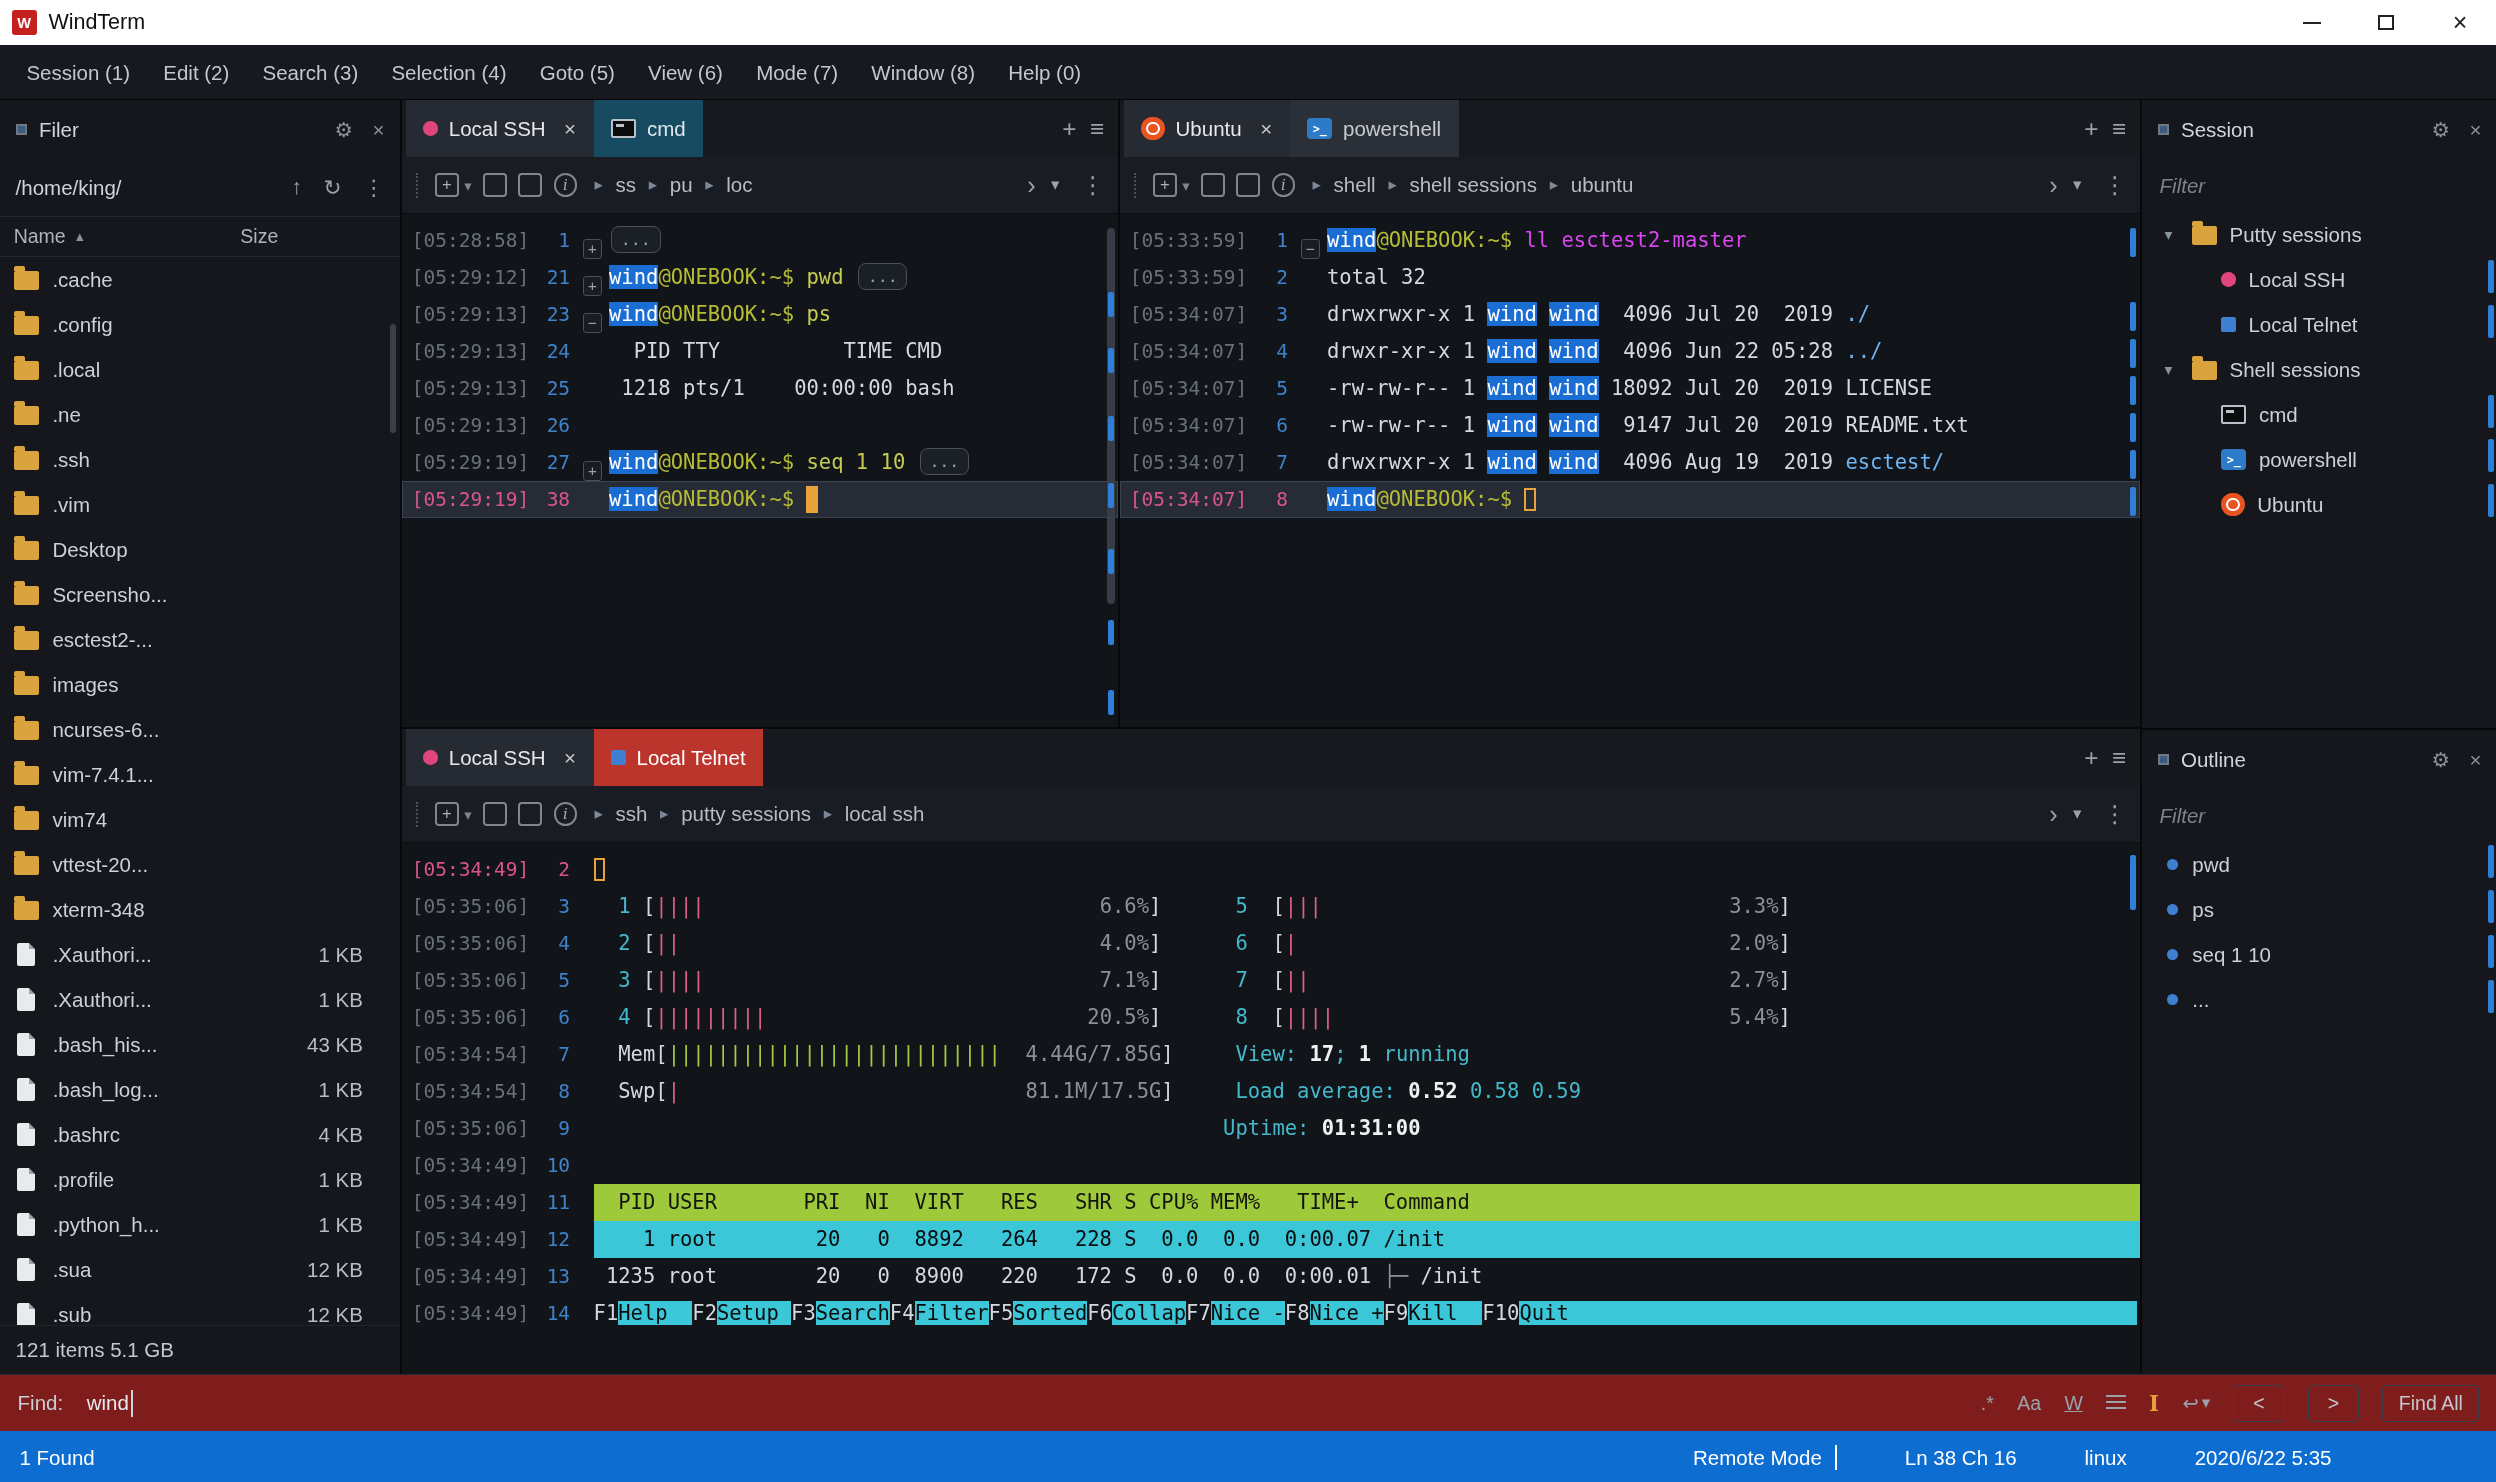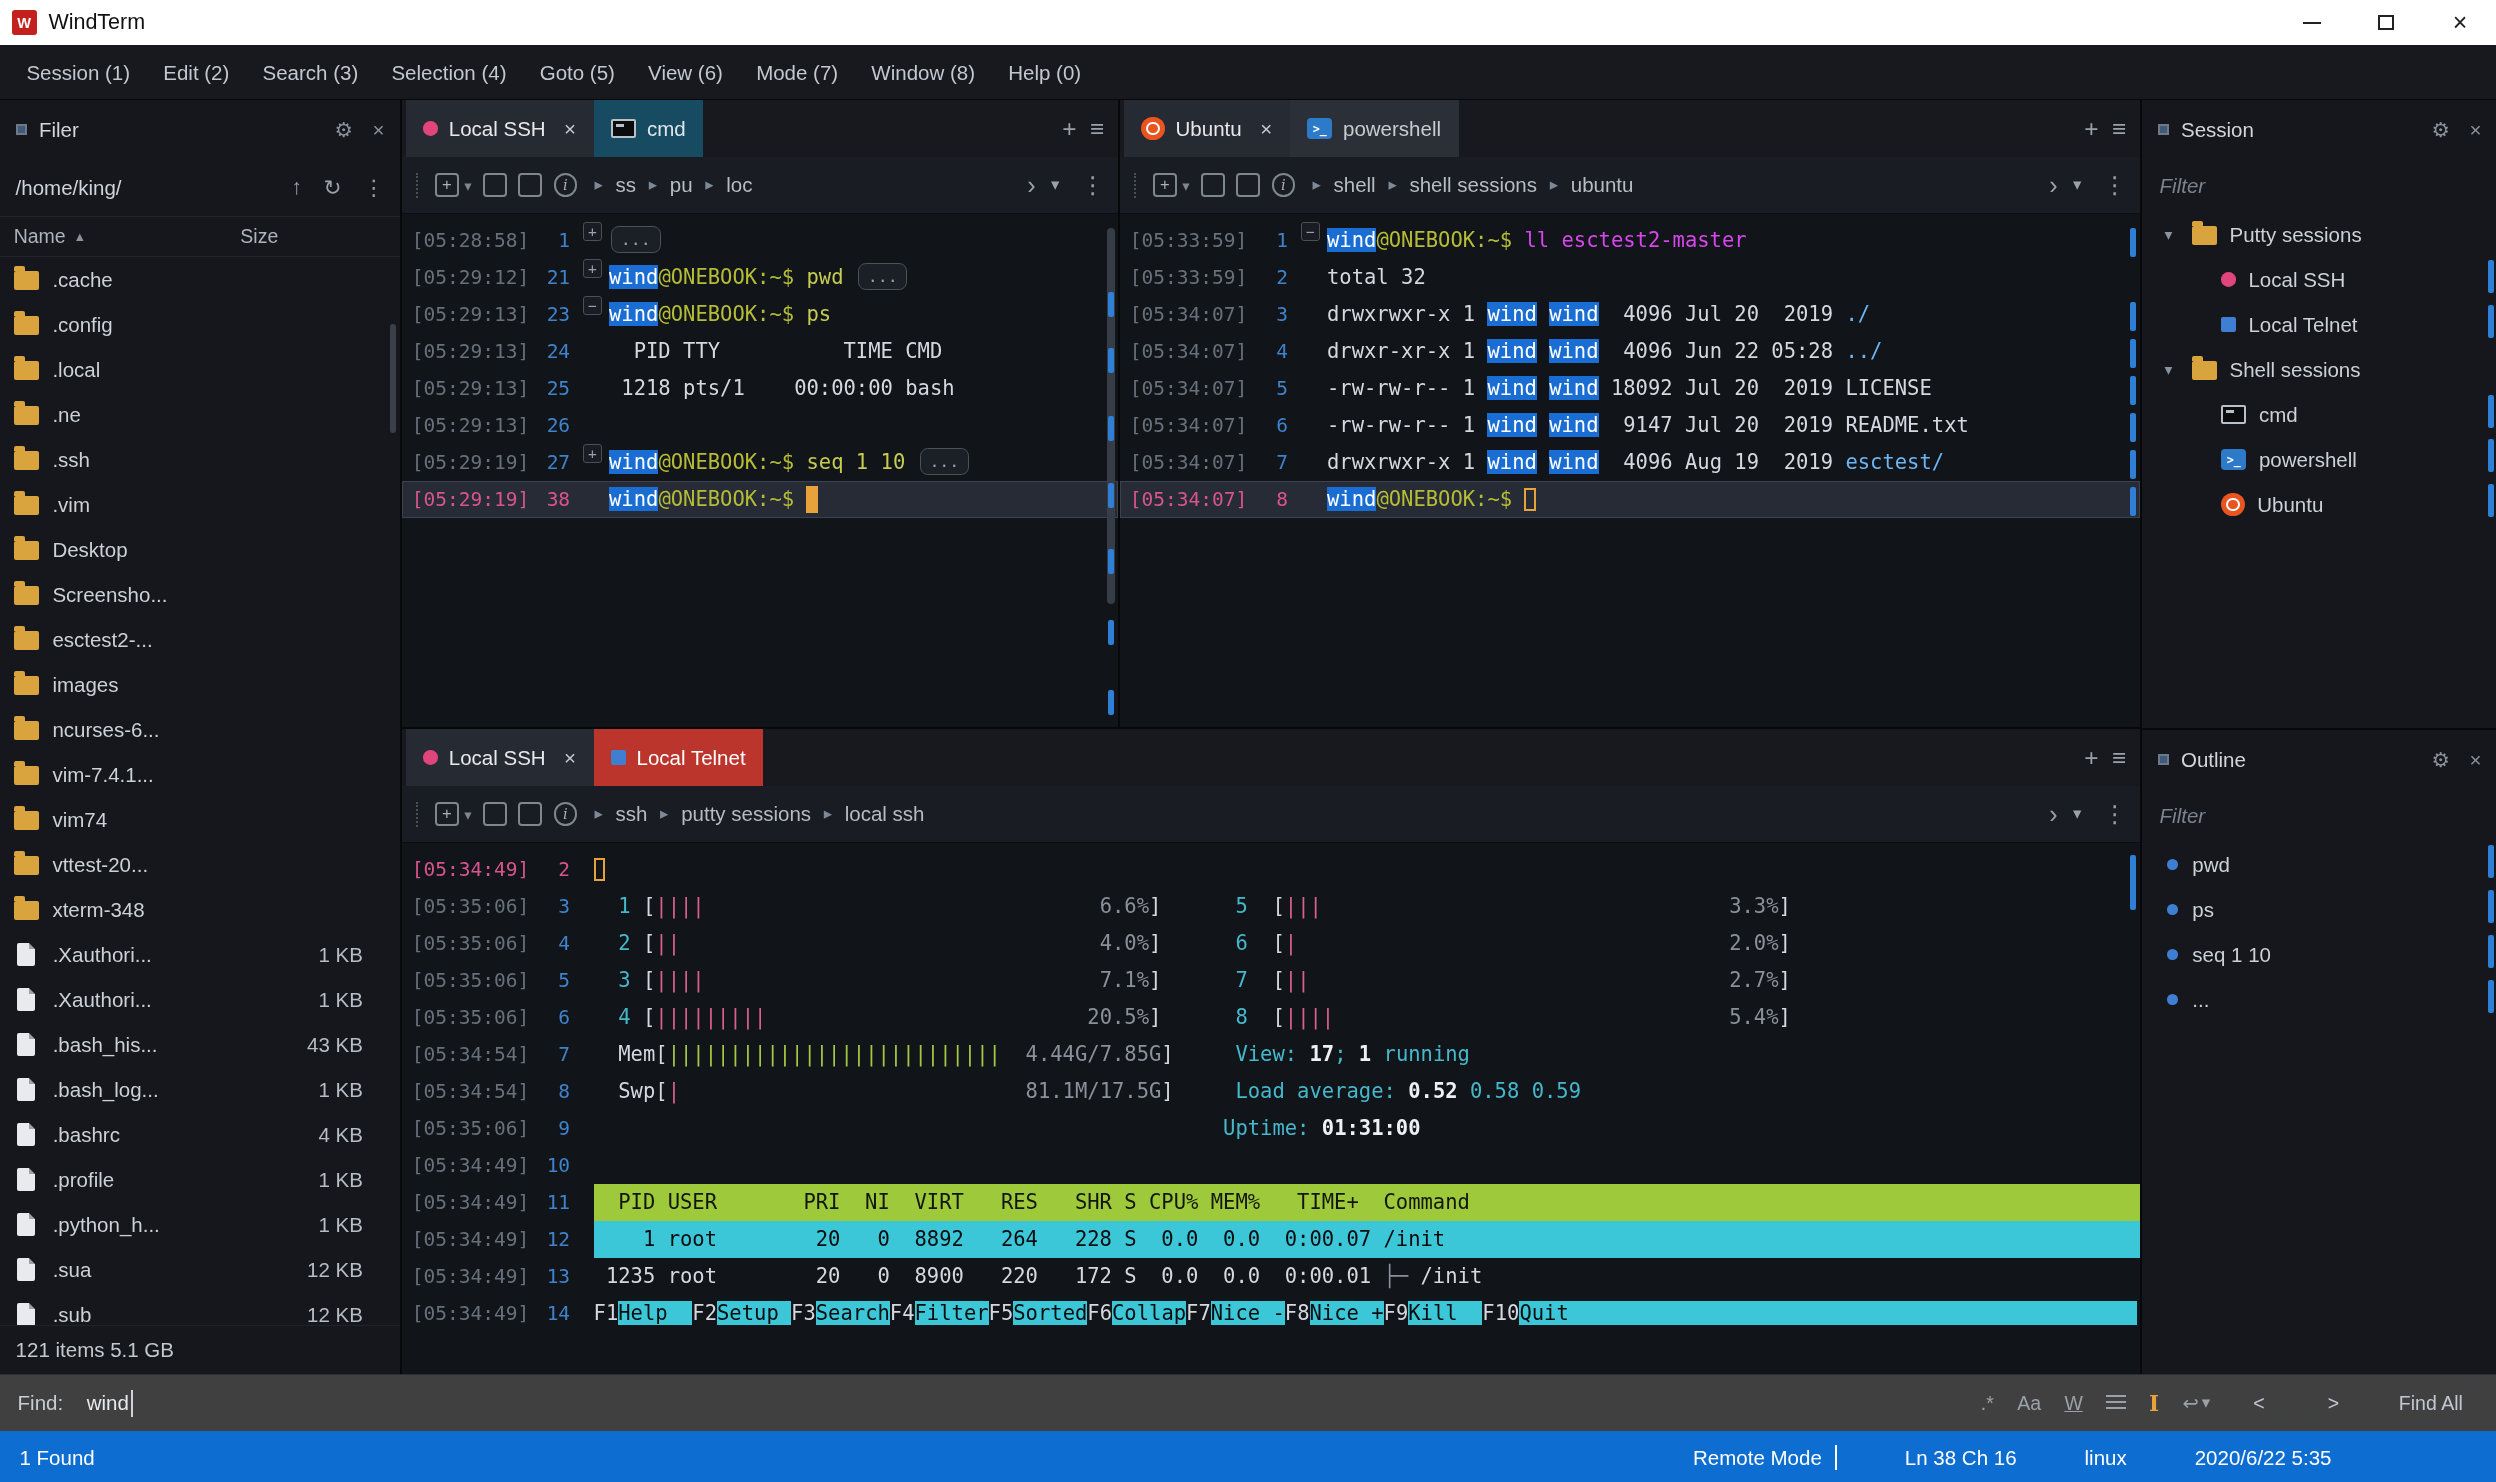--- a/index.html
+++ b/index.html
@@ -74,21 +74,21 @@
   .tb-info{width:23.4px;height:23.4px;border:2px solid #7e868f;border-radius:50%;color:#aab1b9;display:flex;align-items:center;justify-content:center;font-size:14.6px;font-style:italic;font-family:"DejaVu Serif",serif;flex:none}
   .crumbs{display:flex;align-items:center;gap:12.7px;color:#b6bcc4;font-size:20.5px;margin-left:5.9px;flex:1;min-width:0;overflow:hidden;white-space:nowrap}
   .crumb-sep{color:#7d8998;font-size:16.6px}
   .tb-right{margin-left:auto;display:flex;align-items:center;gap:15.6px;color:#9aa1a9}
   .tb-chev{font-size:25px}
   .tb-down{font-size:16.6px}
   .tb-kebab{font-size:23.4px;margin-left:5.9px}
 
   
   .term{flex:1;overflow:hidden;padding-top:7.8px;font-family:"DejaVu Sans Mono",monospace;font-size:20.5px}
-  .trow{display:flex;height:37px;line-height:37px;align-items:flex-start}
+  .trow{display:flex;height:37px;line-height:37px;align-items:flex-end}
   .ts{width:129px;padding-left:9.8px;color:#68707a;font-size:19.5px;flex:none;white-space:pre}
   .ln{width:45px;text-align:right;color:#3f83cc;font-size:19.5px;flex:none;padding-right:5.9px}
   .fold{width:33px;flex:none;display:flex;align-items:center;justify-content:center}
   .pane.nofold .fold{width:17.6px}
   .fbox{width:19.5px;height:19.5px;border:1px solid #4a5058;border-radius:2.9px;color:#99a0a9;font-size:14.6px;line-height:17.6px;text-align:center;background:#191c22}
   .lc{flex:1;white-space:pre;overflow:hidden;color:#d5d9df;padding-right:11.7px}
   .trow.cur{background:#262b36;box-shadow:inset 0 0 0 1px #3b4352}
   .trow.cur .ts,.trow.cur .ln,.trow.mark .ts,.trow.mark .ln{color:#d9548e}
   .trow.bar-hdr .lc{background:#9ec93a;color:#13160f}
   .trow.bar-sel .lc{background:#3bc7d8;color:#0a0c0e}
@@ -126,21 +126,21 @@
   .ic-ps{width:25px;height:21.5px;background:#2d7bc8;border-radius:3.9px;color:#fff;font-size:11.7px;font-weight:bold;display:flex;align-items:center;justify-content:center;flex:none;font-family:"DejaVu Sans Mono",monospace}
   .ic-ubuntu{width:23.4px;height:23.4px;border-radius:50%;background:#e95420;flex:none;position:relative}
   .ic-ubuntu::after{content:"";position:absolute;inset:4.9px;border:2.9px solid #fff;border-radius:50%}
   .ic-folder{width:25px;height:18.5px;background:#d9a43e;border-radius:2px;flex:none;position:relative;margin-top:2px}
   .ic-folder::before{content:"";position:absolute;top:-4.9px;left:0;width:11.7px;height:4.9px;background:#d9a43e;border-radius:2px 2px 0 0}
   .orow{height:45px;display:flex;align-items:center;gap:14.6px;padding-left:25px;color:#ccd1d7;font-size:20.5px}
   .obullet{width:10.7px;height:10.7px;border-radius:50%;background:#3f7fd2;flex:none}
   .smark{position:absolute;right:2.9px;width:5.9px;height:33px;background:#2f7fd6;border-radius:2px}
 
   
-  .findbar{height:57px;background:#404040;border-top:1px solid #2a2e36;display:flex;align-items:center;padding:0 17.6px;gap:9.8px}
+  .findbar{height:57px;background:#7f1d1d;border-top:1px solid #2a2e36;display:flex;align-items:center;padding:0 17.6px;gap:9.8px}
   .find-label{color:#c8cdd4;font-size:20.5px}
   .find-input{flex:1;margin-left:13.7px;color:#e8eaed;font-size:20.5px;display:flex;align-items:center}
   .caret{width:2px;height:27px;background:#d0d4da;margin-left:2px}
   .find-ctrls{display:flex;align-items:center;gap:23.4px;color:#9aa1a9;font-size:19.5px}
   .ftg{white-space:nowrap}
   .ftg.word{text-decoration:underline}
   .ic-lines{width:19.5px;height:15.6px;background:repeating-linear-gradient(#9aa1a9 0 2px,transparent 2px 5.9px)}
   .ic-ibeam{color:#e8a23c;font-weight:bold;font-size:21.5px;font-family:"DejaVu Serif",serif}
   .ic-wrap{display:flex;align-items:center;gap:2.9px}
   .fbtn{height:37px;border:1px solid #3a4049;border-radius:3.9px;display:flex;align-items:center;justify-content:center;color:#c3c8cf;font-size:19.5px;padding:0 15.6px;min-width:55px;white-space:nowrap}

